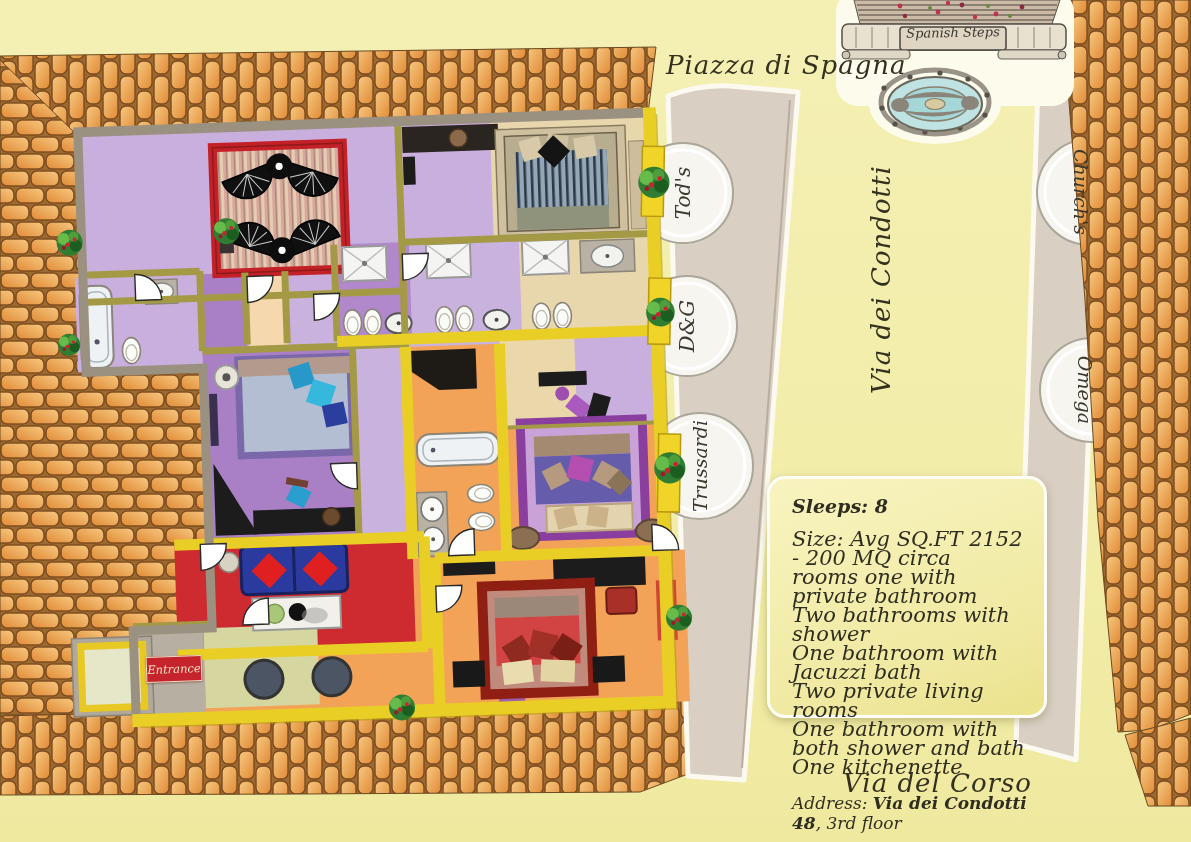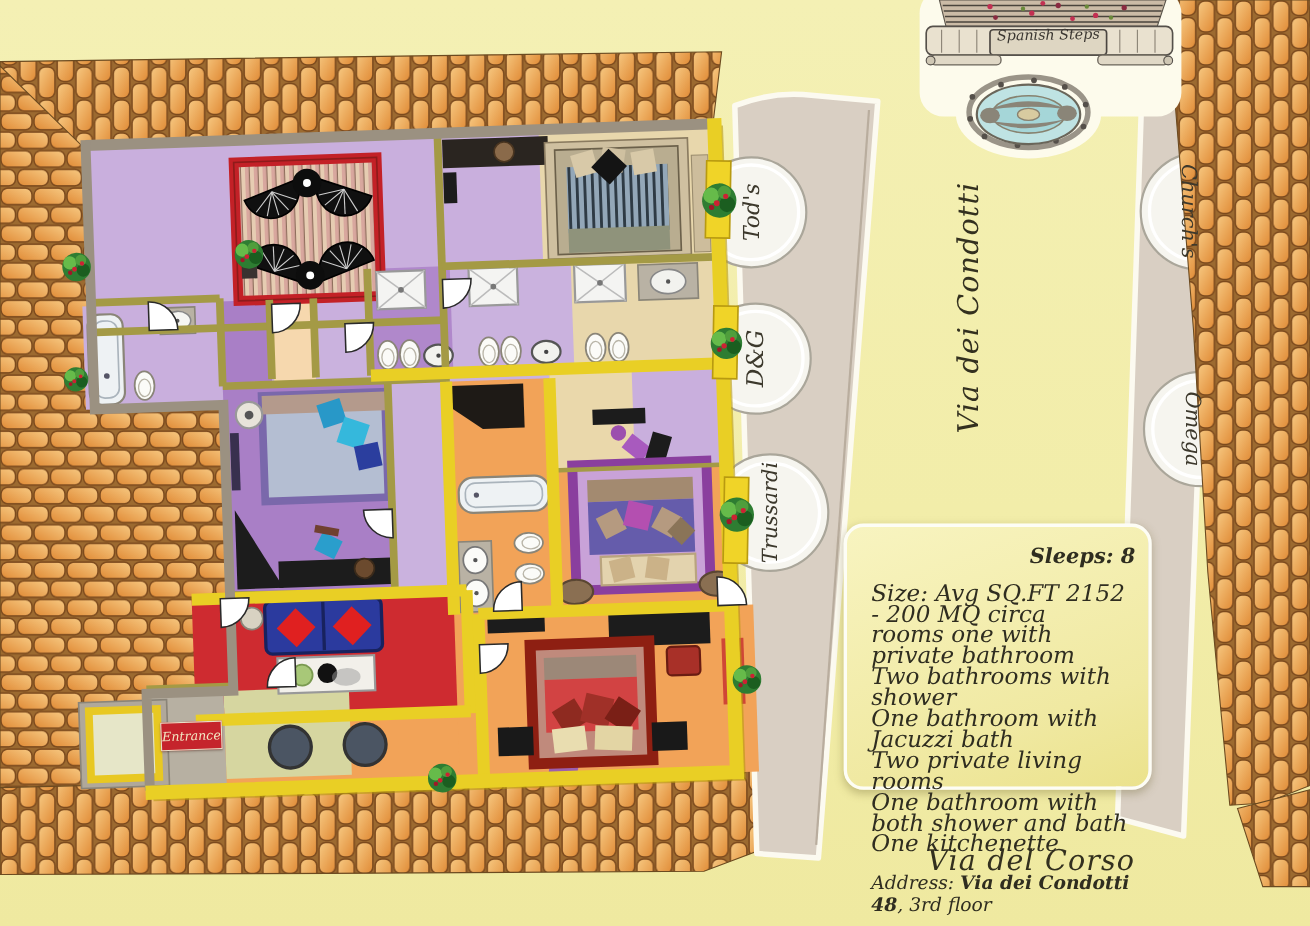--- a/index.html
+++ b/index.html
@@ -17,21 +17,21 @@
              font-size:13px;font-style:italic;color:#3a3631;transform:rotate(-1deg);}
   .entrance{position:absolute;left:146px;top:656px;width:54px;height:24px;
             background:#c5242c;border:1px solid #e8e0c8;color:#f2e6c2;
             font-size:11.5px;font-style:italic;display:flex;align-items:center;
             justify-content:center;transform:rotate(-2deg);box-shadow:0 1px 2px rgba(60,20,10,.4);}
   .info-box{position:absolute;left:767px;top:476px;width:280px;height:242px;
             box-sizing:border-box;border-radius:18px;border:3px solid #fdfdf5;
             background:linear-gradient(160deg,#f8f4c0 0%,#f0e9a2 70%,#ebe28c 100%);
             box-shadow:0 3px 8px rgba(110,100,50,.35);
             padding:16px 12px 12px 22px;color:#2f2d20;}
-  .info-sleeps{font-size:19px;font-weight:bold;font-style:italic;margin-bottom:13px;text-align:right;}
+  .info-sleeps{font-size:19px;font-weight:bold;font-style:italic;margin-bottom:13px;}
   .info-line{font-size:21px;font-style:italic;line-height:19px;}
   .info-address{margin-top:16px;font-size:17px;font-style:italic;}
   .info-address b{font-weight:bold;}
 </style>
 </head>
 <body>
 
 <div class="stage">
 
 <svg width="1191" height="842" viewBox="0 0 1191 842">
@@ -419,20 +419,21 @@
       <use href="#bush" transform="translate(664,322) scale(1.1)"></use>
       <use href="#bush" transform="translate(668,478) scale(1.2)"></use>
       <use href="#bush" transform="translate(672,628)"></use>
       <use href="#bush" transform="translate(392,708)"></use>
       <use href="#bush" transform="translate(76,232)"></use>
       <use href="#bush" transform="translate(72,334) scale(0.85)"></use>
     </g>
   </g>
 </svg>
 
+<div class="lbl street-lbl" style="left:666px;top:50px;">Piazza di Spagna</div>
 
 <div class="lbl street-lbl rot-ccw" style="left:791px;top:289px;width:180px;text-align:center;">Via dei Condotti</div>
 
 <div class="lbl street-lbl" style="left:843px;top:768px;">Via del Corso</div>
 
 <div class="steps-lbl">Spanish Steps</div>
 
 <div class="shop-lbl rot-ccw" style="left:633px;top:168px;width:100px;height:50px;font-size:20px;">Tod's</div>
 <div class="shop-lbl rot-ccw" style="left:637px;top:301px;width:100px;height:50px;font-size:21px;">D&amp;G</div>
 <div class="shop-lbl rot-ccw" style="left:645px;top:441px;width:110px;height:50px;font-size:19px;">Trussardi</div>

